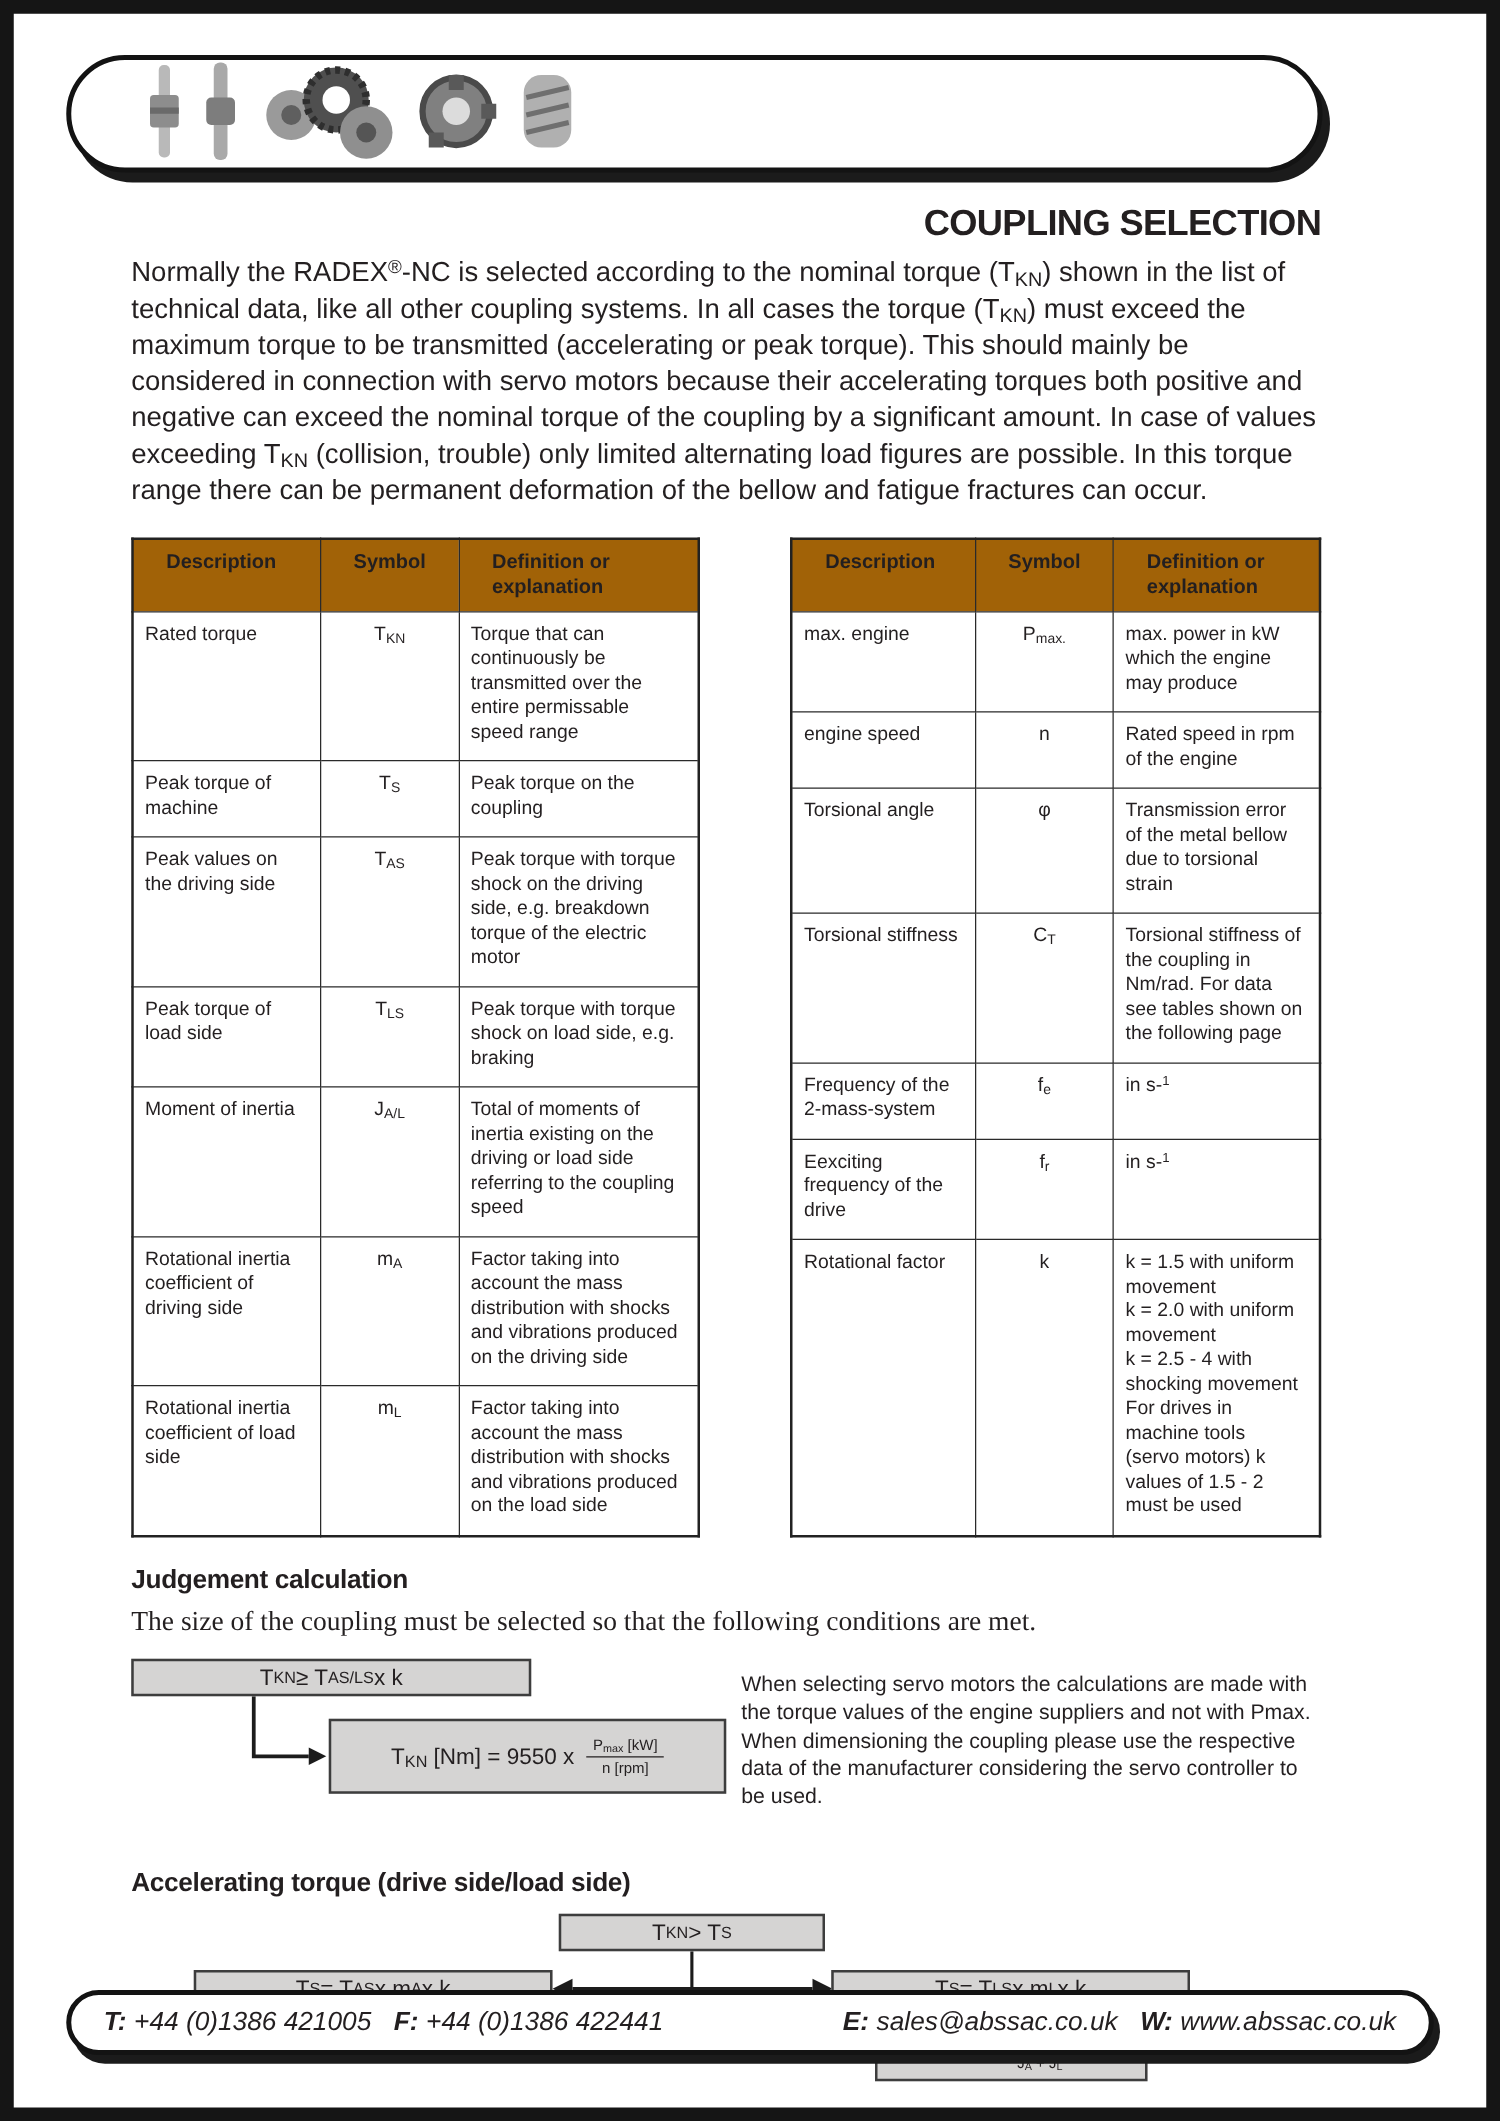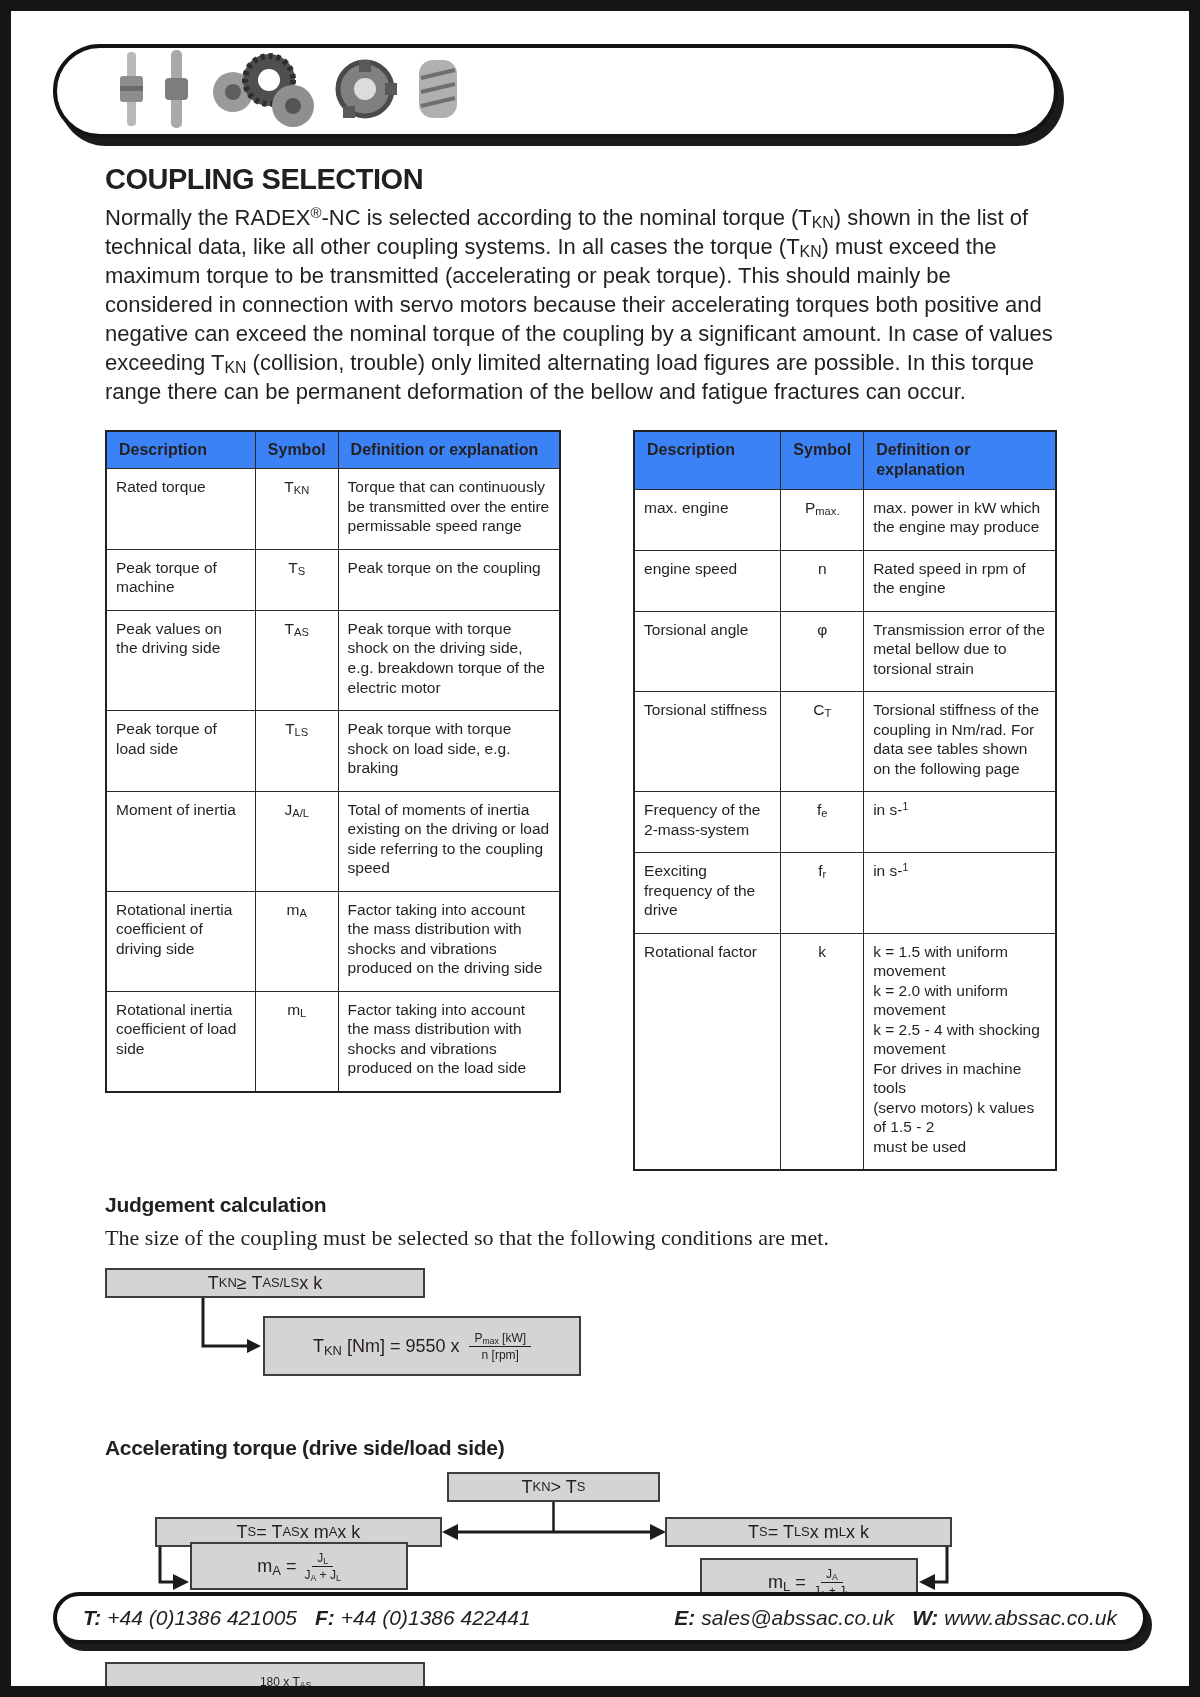--- a/index.html
+++ b/index.html
@@ -15,27 +15,27 @@
     box-shadow:6px 8px 0 #1b1b1b;
     display:flex; align-items:center; justify-content:space-between; padding:0 34px 0 50px;
   }
   .logo-text {
     font-family:"Liberation Serif", serif; font-size:54px; line-height:1;
     letter-spacing:1px; border-bottom:2px solid #2a2a2a; padding:0 8px 3px 2px; display:inline-block;
   }
   .tagline { font-family:"Liberation Serif", serif; font-style:italic; font-size:20px; margin-top:4px; padding-left:4px; }
   
   .content { position:absolute; left:94px; top:146px; width:952px; }
-  h1.title { font-size:29px; font-weight:bold; letter-spacing:-0.5px; margin:6px 0 7px; }
+  h1.title { font-size:29px; font-weight:bold; letter-spacing:-0.5px; margin:6px 0 7px;text-align:right; }
   .intro { font-size:22px; line-height:1.32; margin:0 0 24px; }
   
   .tables-row { display:flex; gap:72px; align-items:flex-start; }
   table.symtab { border-collapse:collapse; font-size:15.5px; border:2px solid #222; }
   .symtab th, .symtab td { border:1px solid #2a2a2a; padding:8px 9px 13px; text-align:left; vertical-align:top; line-height:1.26; }
-  .symtab th { background:#3b82f6; font-weight:bold; padding:8px 12px; font-size:16px; }
+  .symtab th { background:#a16207; font-weight:bold; padding:8px 26px; font-size:16px; }
   .sym-cell { text-align:center !important; }
   sub { font-size:0.72em; vertical-align:-0.22em; line-height:0; }
   sup { font-size:0.68em; vertical-align:0.45em; line-height:0; }
   
   h2.sec { font-size:21px; font-weight:bold; letter-spacing:-0.3px; margin:22px 0 6px; }
   .plain { font-size:22px; line-height:1.32; margin:0;font-family:Liberation Serif, serif; }
   
   .formula-box {
     background:#d5d4d3; border:2px solid #3d3d3d; box-sizing:border-box;
     display:flex; align-items:center; justify-content:center; font-size:18px;
@@ -238,20 +238,21 @@
           <polyline points="8,0 8,48 52,48" fill="none" stroke="#1c1c1c" stroke-width="3"></polyline>
           <polygon points="66,48 52,41 52,55" fill="#1c1c1c"></polygon>
         </svg>
         <div class="formula-box box-j2">
           <span>T<sub>KN</sub> [Nm] = 9550  x</span>
           <span class="frac">
             <span class="num">P<sub>max</sub> [kW]</span>
             <span class="den">n [rpm]</span>
           </span>
         </div>
+        <p class="note">When selecting servo motors the calculations are made with the torque values of the engine suppliers and not with Pmax. When dimensioning the coupling please use the respective data of the manufacturer considering the servo controller to be used.</p>
       </div>
     </section>
 
     <section>
       <h2 class="sec" style="margin-bottom:0;">Accelerating torque (drive side/load side)</h2>
       <div class="diagram2">
         <svg class="wires" width="952" height="142">
           <line x1="448.5" y1="30" x2="448.5" y2="60" stroke="#1c1c1c" stroke-width="2.5"></line>
           <line x1="353" y1="60" x2="545" y2="60" stroke="#1c1c1c" stroke-width="3"></line>
           <polygon points="337,60 353,52 353,68" fill="#1c1c1c"></polygon>

